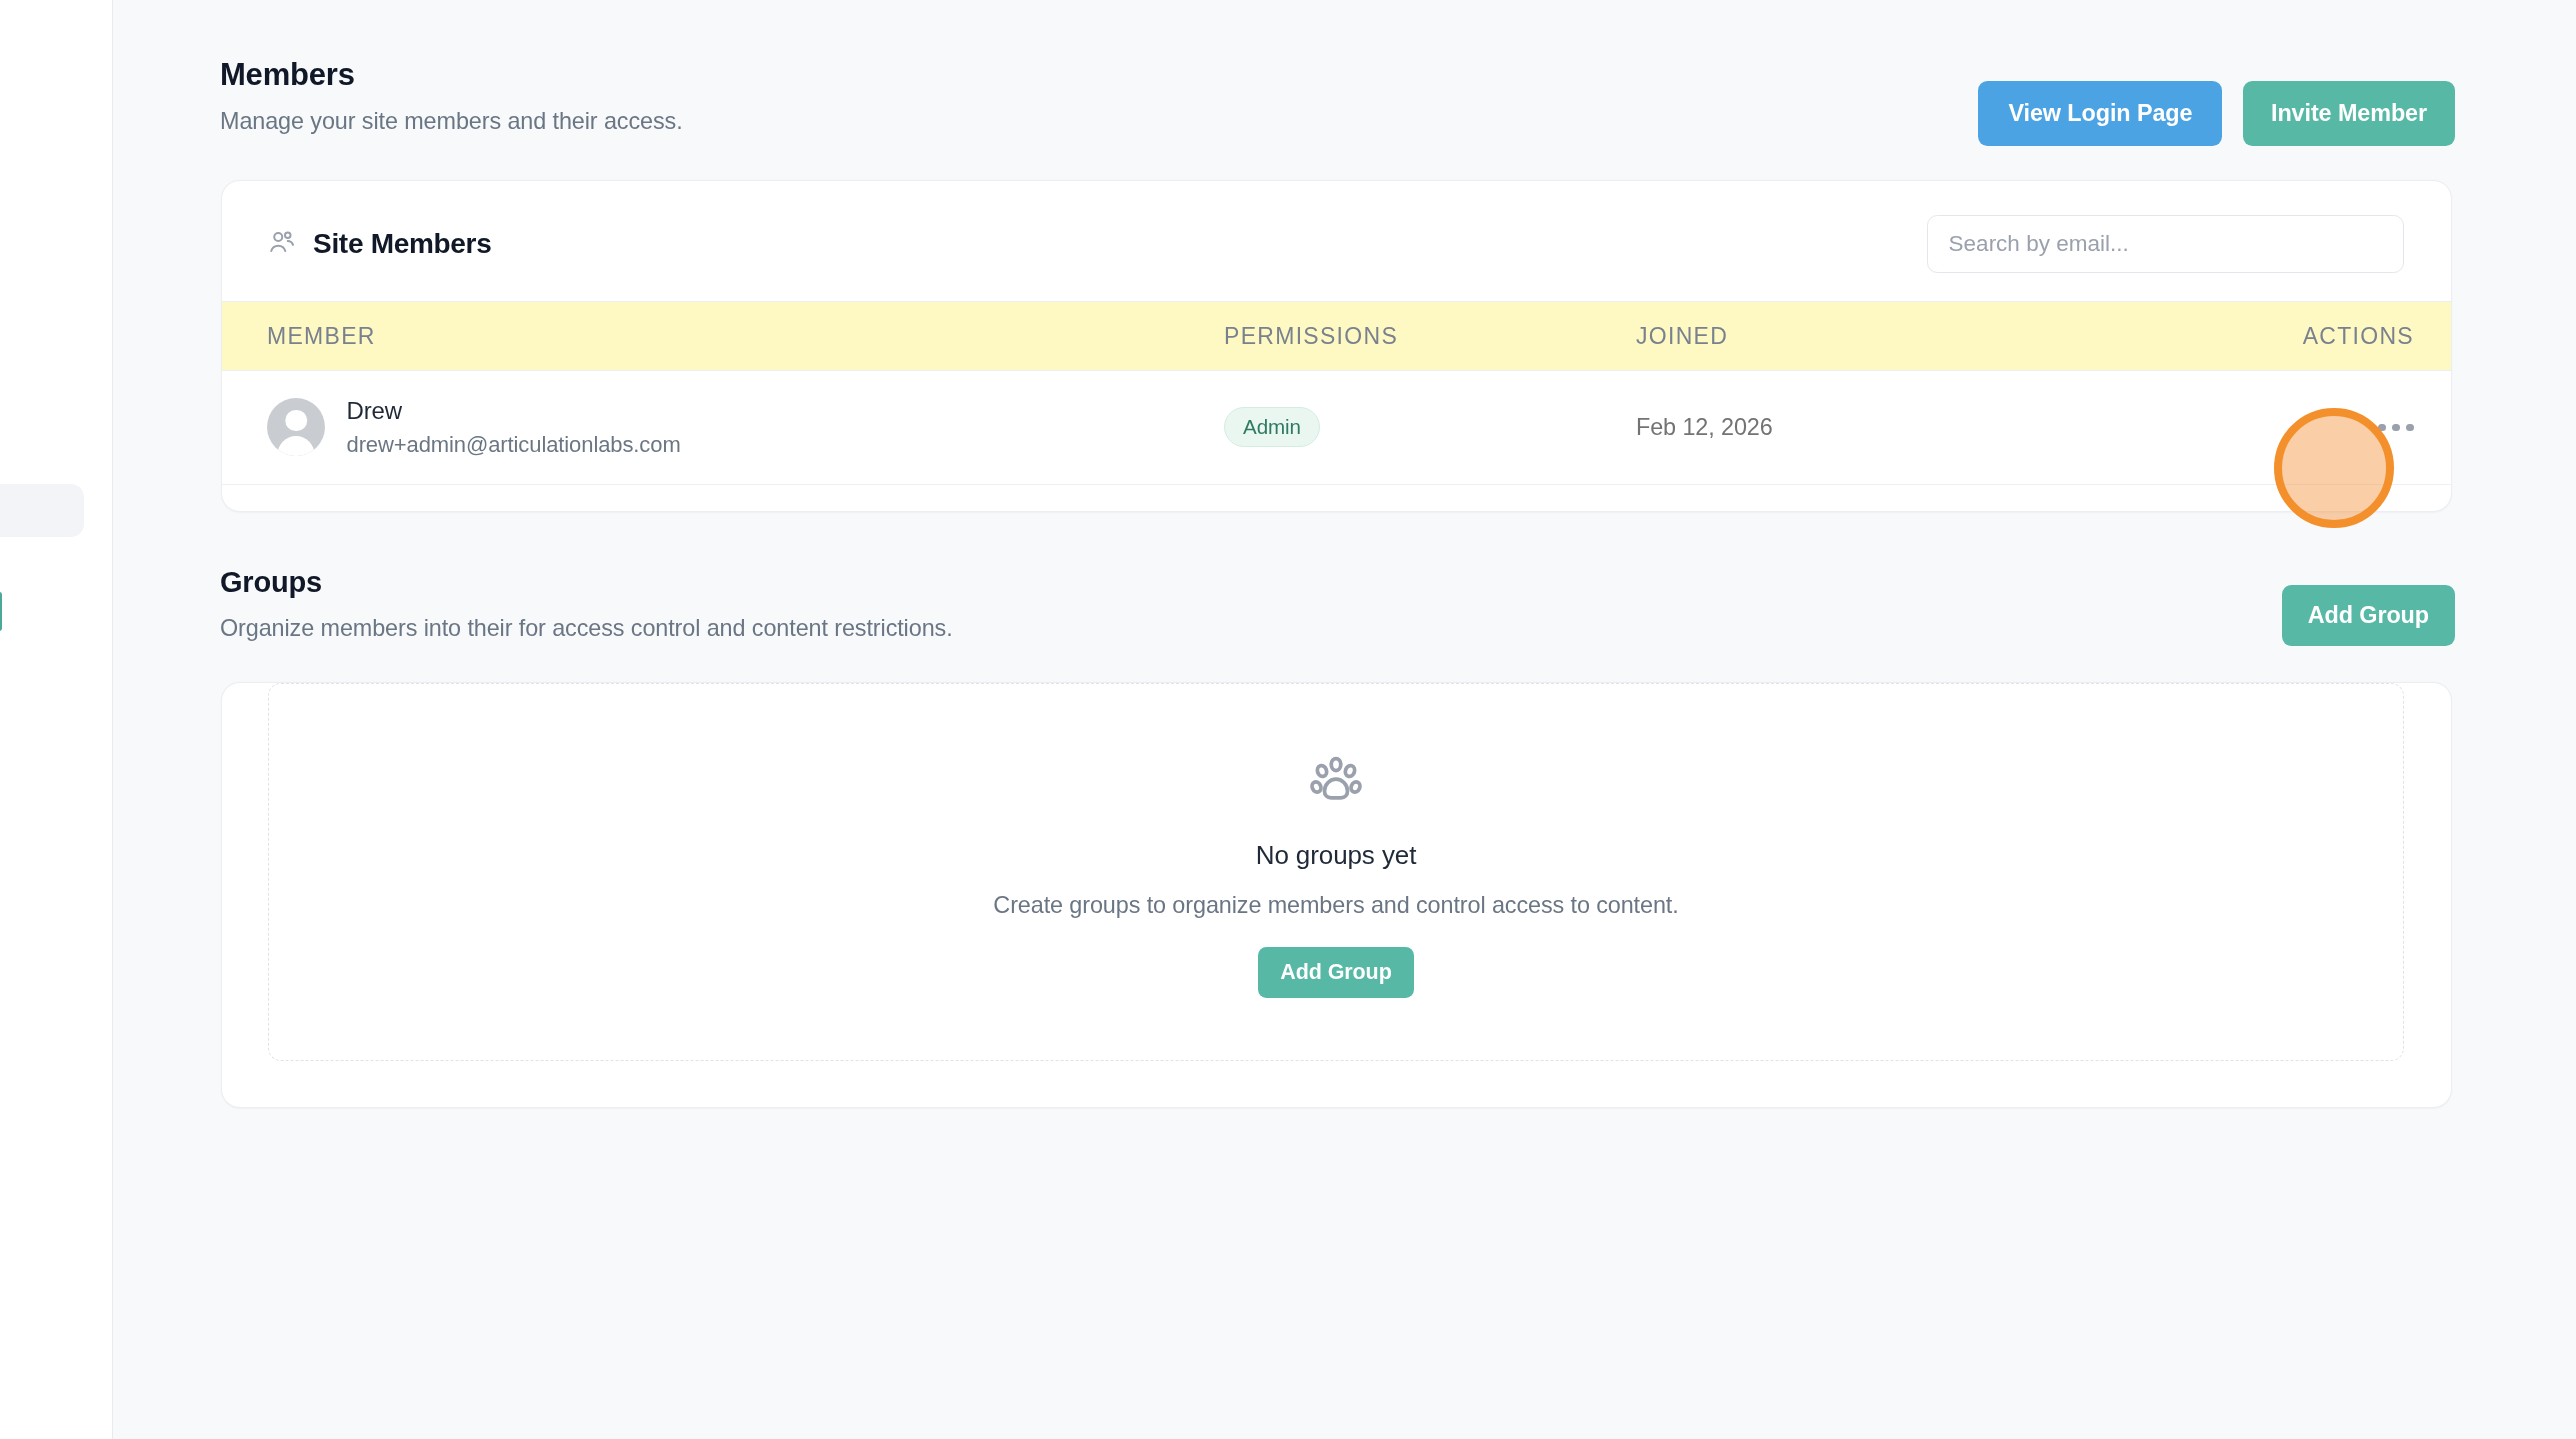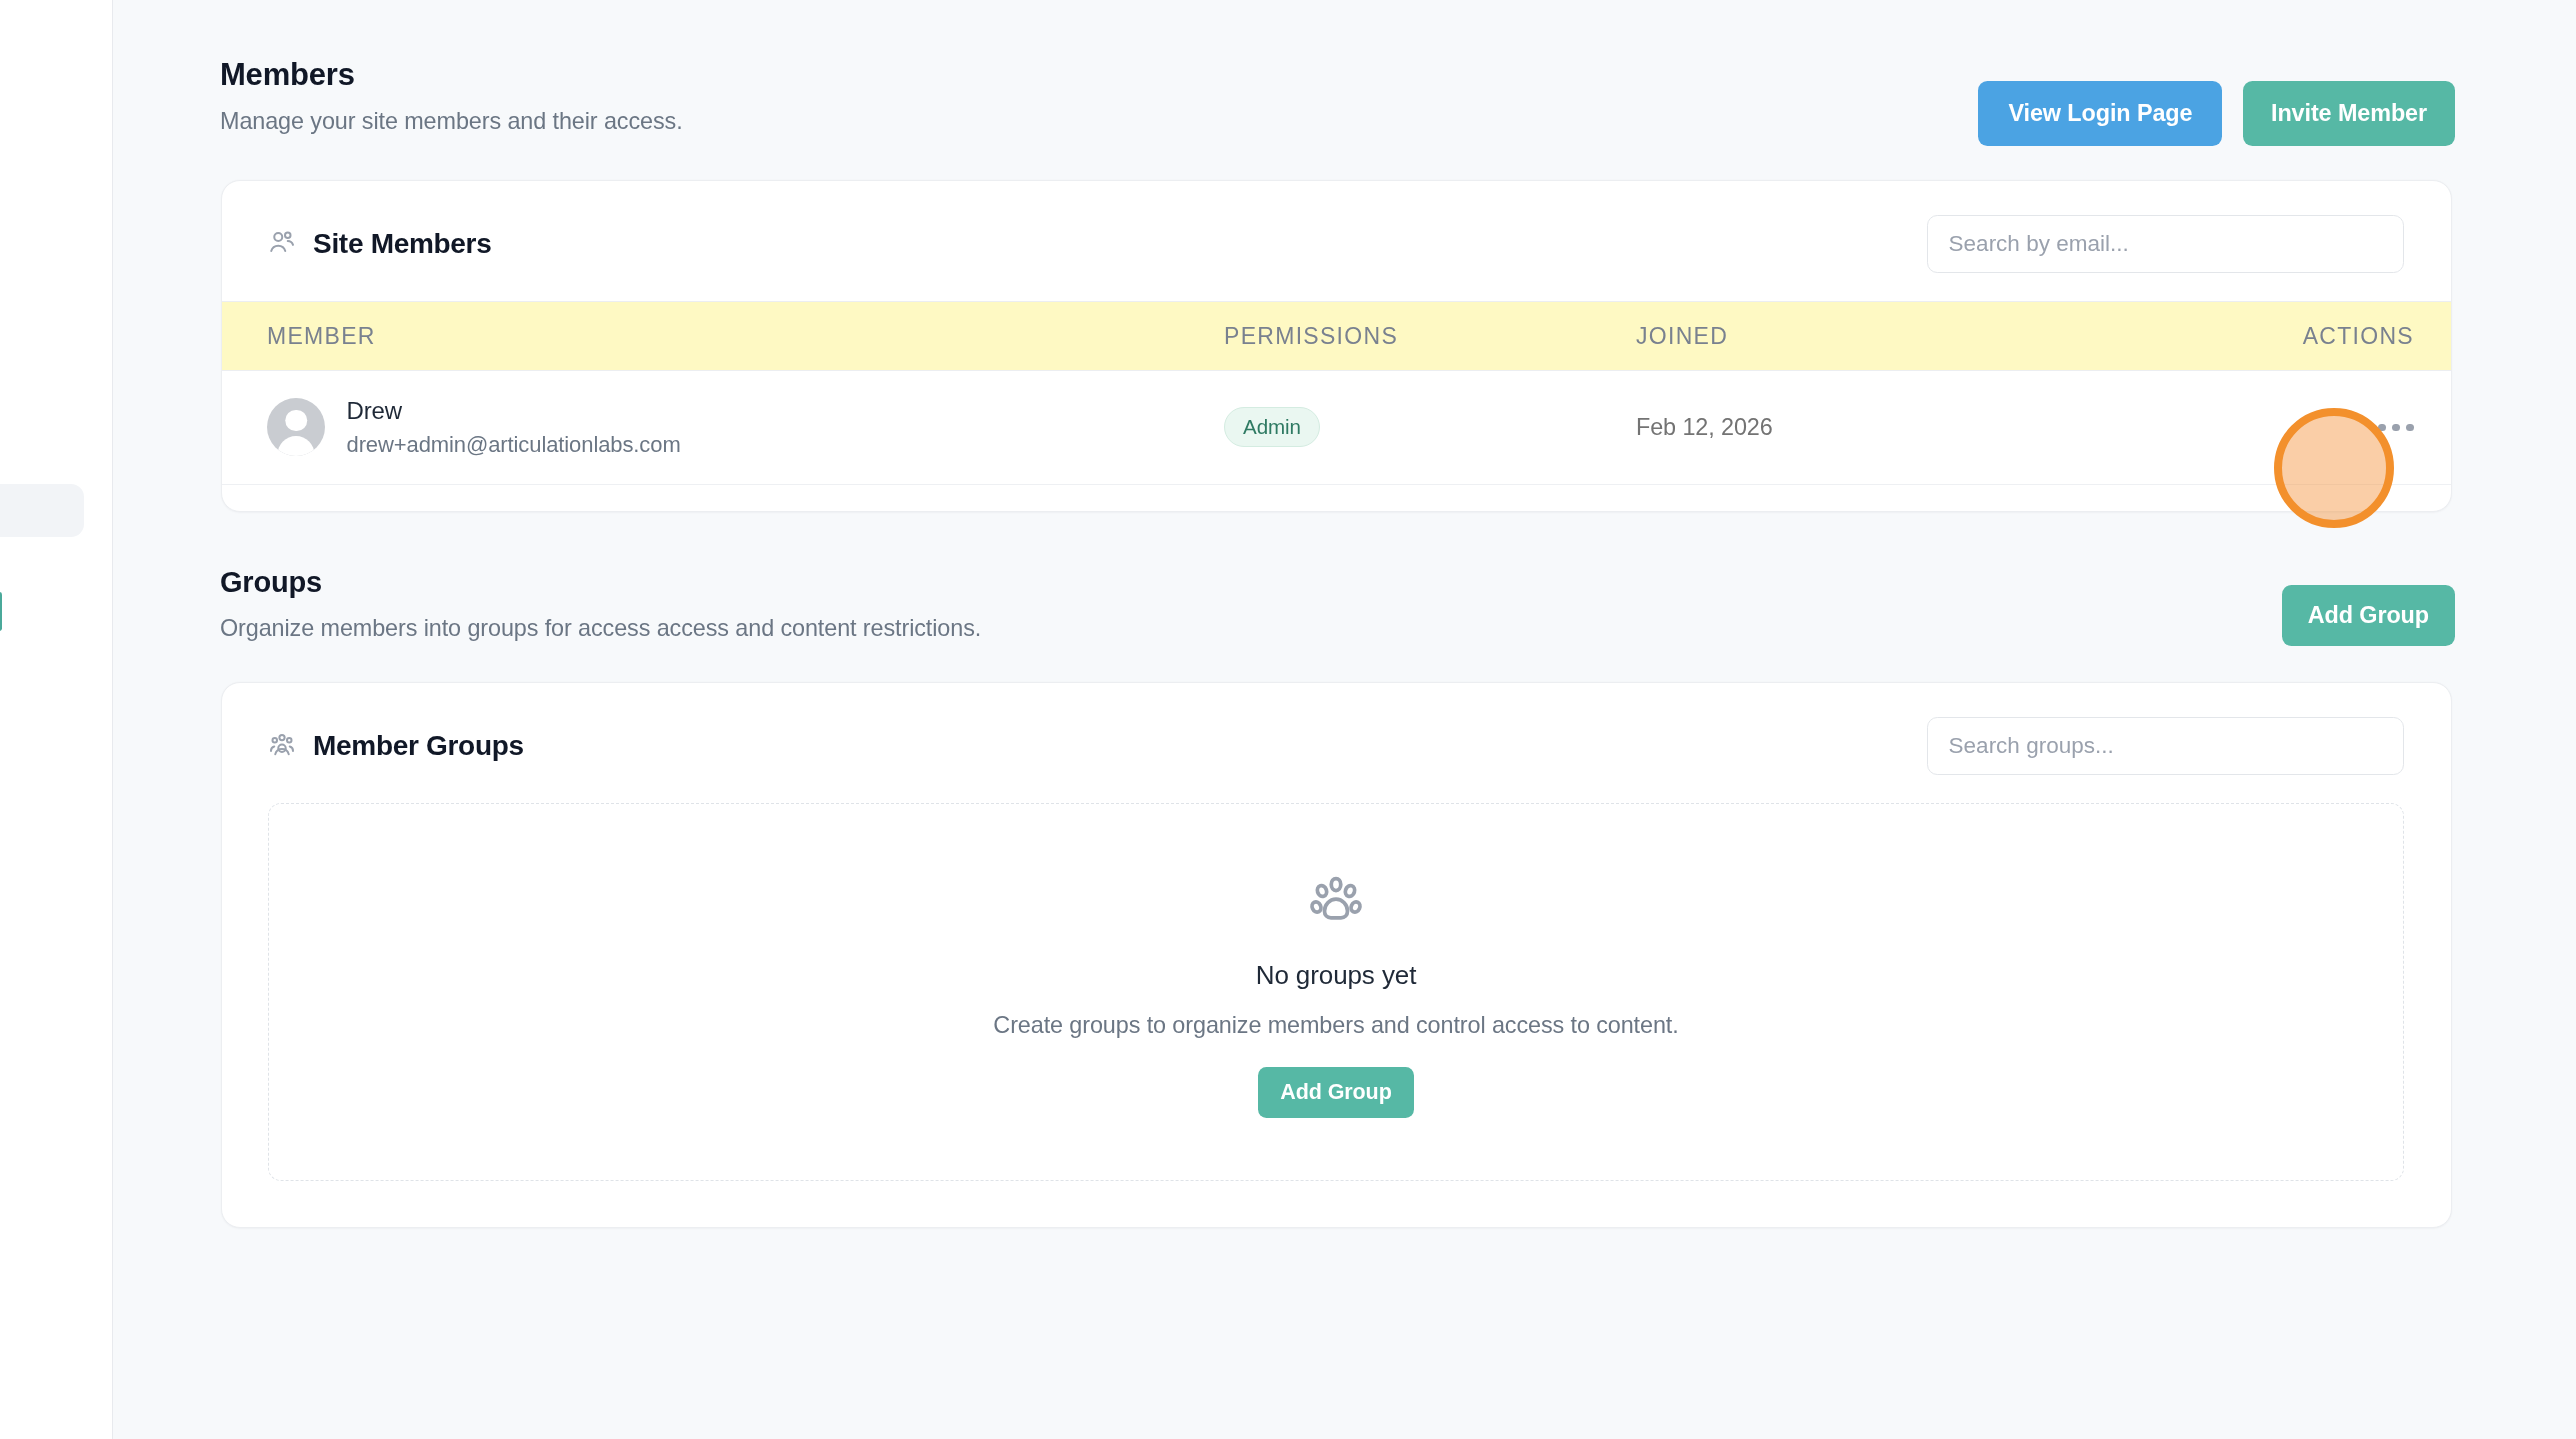--- a/index.html
+++ b/index.html
@@ -313,45 +313,28 @@
             </td>
           </tr>
         </tbody>
       </table>
       <div class="spacer-28"></div>
     </section>
 
     <div class="section-head">
       <div>
         <div class="section-title">Groups</div>
-        <div class="section-sub">Organize members into groups for access access and content restrictions.</div>
+        <div class="section-sub">Organize members into their for access control and content restrictions.</div>
       </div>
       <button class="btn btn-addgroup-top">Add Group</button>
     </div>
 
     <div style="height:36px"></div>
 
     <section class="card">
-      <div class="card-top">
-        <div class="card-title-wrap">
-          <span class="ico">
-            <svg width="30" height="30" viewBox="0 0 24 24" fill="none" stroke="#9aa1ad" stroke-width="1.6" stroke-linecap="round" stroke-linejoin="round">
-              <circle cx="12" cy="6" r="2.1"></circle>
-              <circle cx="6.2" cy="8.2" r="1.8"></circle>
-              <circle cx="17.8" cy="8.2" r="1.8"></circle>
-              <circle cx="12" cy="14.6" r="3"></circle>
-              <path d="M6.6 19.4a5.6 5.6 0 0 1 10.8 0"></path>
-              <path d="M3.2 16.8a3.6 3.6 0 0 1 2.6-3.6"></path>
-              <path d="M20.8 16.8a3.6 3.6 0 0 0-2.6-3.6"></path>
-            </svg>
-          </span>
-          <span class="card-title">Member Groups</span>
-        </div>
-        <input class="search-input" type="text" placeholder="Search groups..." style="">
-      </div>
 
       <div class="empty-box">
         <span class="ico" style="display:inline-block">
           <svg width="60" height="60" viewBox="0 0 24 24" fill="none" stroke="#9aa1ad" stroke-width="1.5" stroke-linecap="round" stroke-linejoin="round">
             <ellipse cx="12" cy="5.4" rx="1.9" ry="2.4"></ellipse>
             <ellipse cx="6.4" cy="8" rx="1.8" ry="2.2" transform="rotate(-18 6.4 8)"></ellipse>
             <ellipse cx="17.6" cy="8" rx="1.8" ry="2.2" transform="rotate(18 17.6 8)"></ellipse>
             <path d="M12 11.2c2.6 0 4.6 2.4 4.6 4.8 0 1.7-1.1 2.7-2.6 2.7h-4c-1.5 0-2.6-1-2.6-2.7 0-2.4 2-4.8 4.6-4.8z"></path>
             <ellipse cx="4.2" cy="14.4" rx="1.7" ry="2.1" transform="rotate(-24 4.2 14.4)"></ellipse>
             <ellipse cx="19.8" cy="14.4" rx="1.7" ry="2.1" transform="rotate(24 19.8 14.4)"></ellipse>

